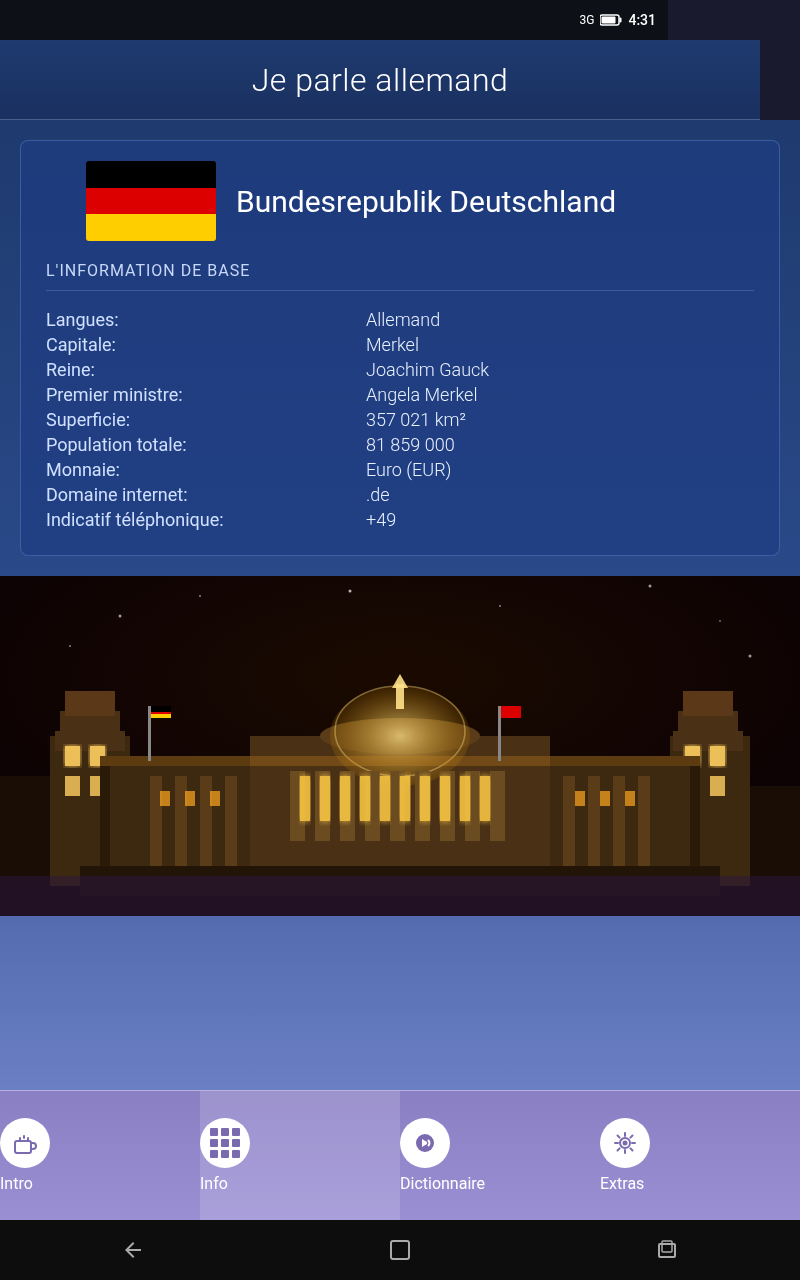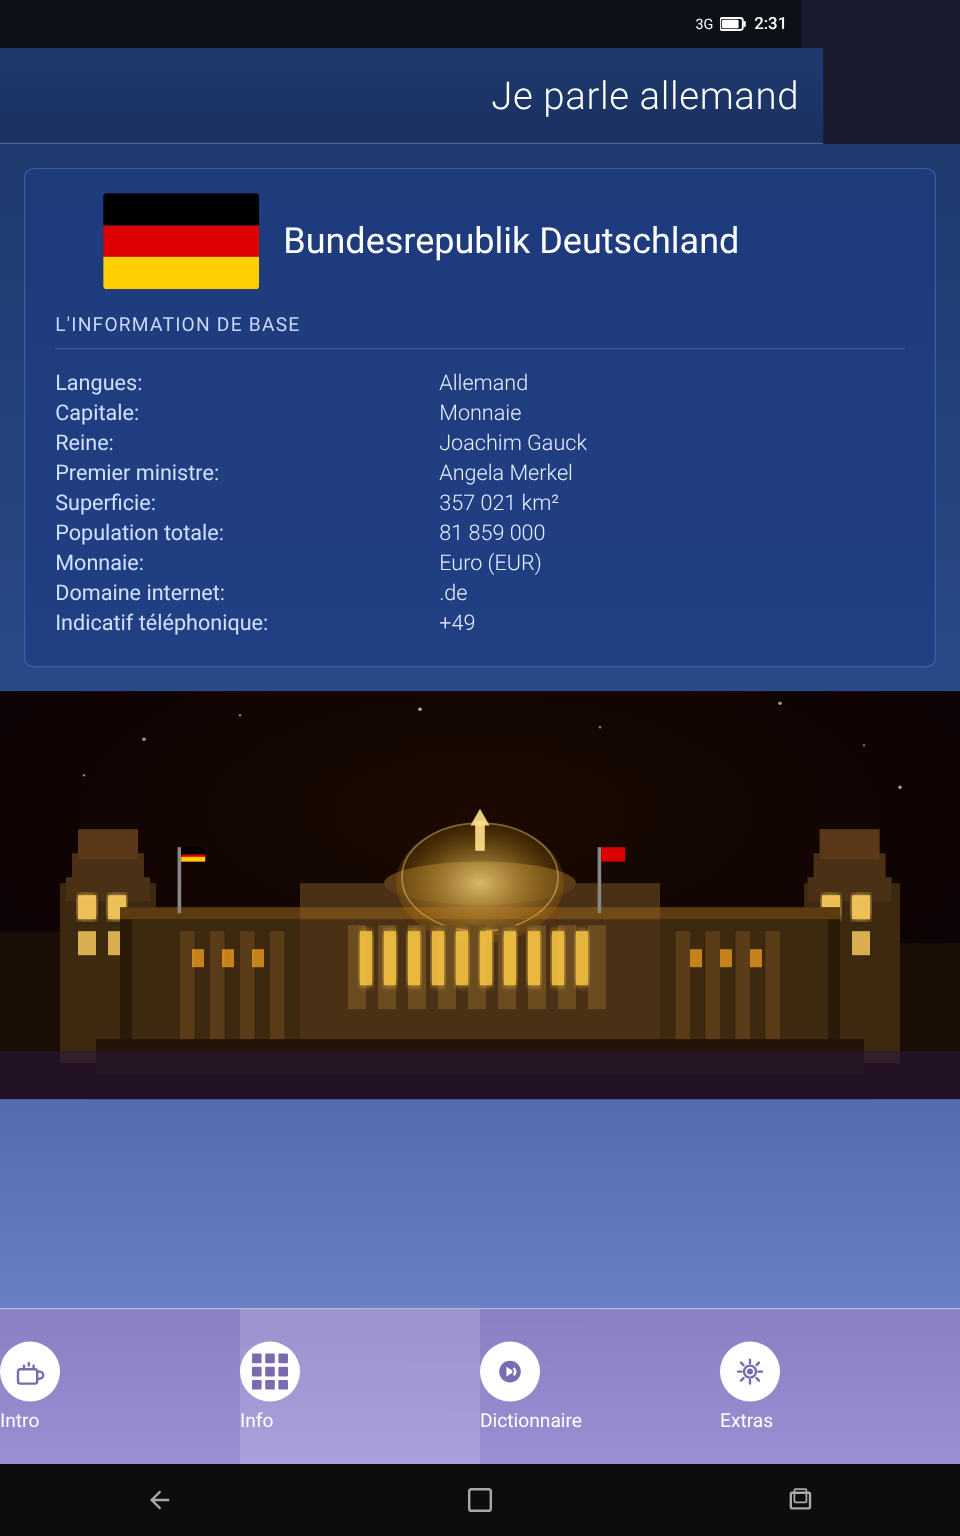--- a/index.html
+++ b/index.html
@@ -27,26 +27,26 @@
     .status-bar-icons {
       display: flex;
       align-items: center;
       gap: 6px;
       color: white;
       font-size: 13px;
     }
 
     
     .header {
-      width: 686px;
+      width: 760px;
       height: 80px;
       background: linear-gradient(180deg, #1e3a6e 0%, #1a3060 100%);
       display: flex;
       align-items: center;
-      justify-content: flex-end;
+      justify-content: center;
       padding: 0 20px;
       border-bottom: 1px solid rgba(255,255,255,0.2);
     }
     .header-title {
       color: white;
       font-size: 32px;
       font-weight: 300;
       letter-spacing: 0.5px;
     }
 
@@ -236,21 +236,21 @@
 <body>
 
 <div class="status-bar">
   <div class="status-bar-icons">
     <span style="font-size:12px;color:white;">3G</span>
     <svg width="22" height="12" viewBox="0 0 22 12">
       <rect x="0" y="1" width="19" height="10" rx="2" fill="none" stroke="white" stroke-width="1.5"></rect>
       <rect x="1.5" y="2.5" width="14" height="7" rx="1" fill="white"></rect>
       <rect x="19.5" y="3.5" width="2" height="5" rx="1" fill="white"></rect>
     </svg>
-    <span style="color:white;font-size:14px;font-weight:500;">2:31</span>
+    <span style="color:white;font-size:14px;font-weight:500;">4:31</span>
   </div>
 </div>
 
 <div class="header">
   <span class="header-title">Je parle allemand</span>
 </div>
 
 <div class="main-content">
 
   <div class="info-card">
@@ -266,21 +266,21 @@
 
     <div class="section-title">L'INFORMATION DE BASE</div>
 
     <div class="info-table">
       <div class="info-row">
         <span class="info-label">Langues:</span>
         <span class="info-value">Allemand</span>
       </div>
       <div class="info-row">
         <span class="info-label">Capitale:</span>
-        <span class="info-value">Monnaie</span>
+        <span class="info-value">Merkel</span>
       </div>
       <div class="info-row">
         <span class="info-label">Reine:</span>
         <span class="info-value">Joachim Gauck</span>
       </div>
       <div class="info-row">
         <span class="info-label">Premier ministre:</span>
         <span class="info-value">Angela Merkel</span>
       </div>
       <div class="info-row">

